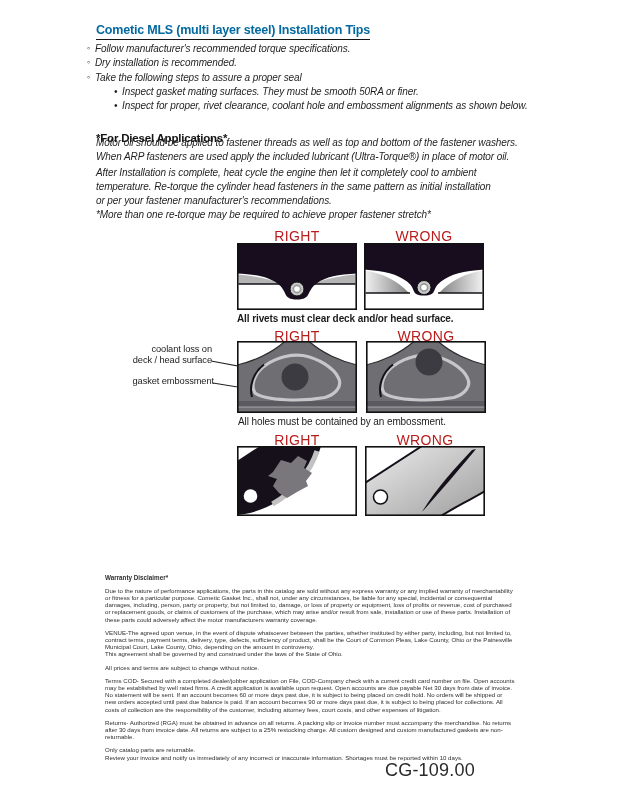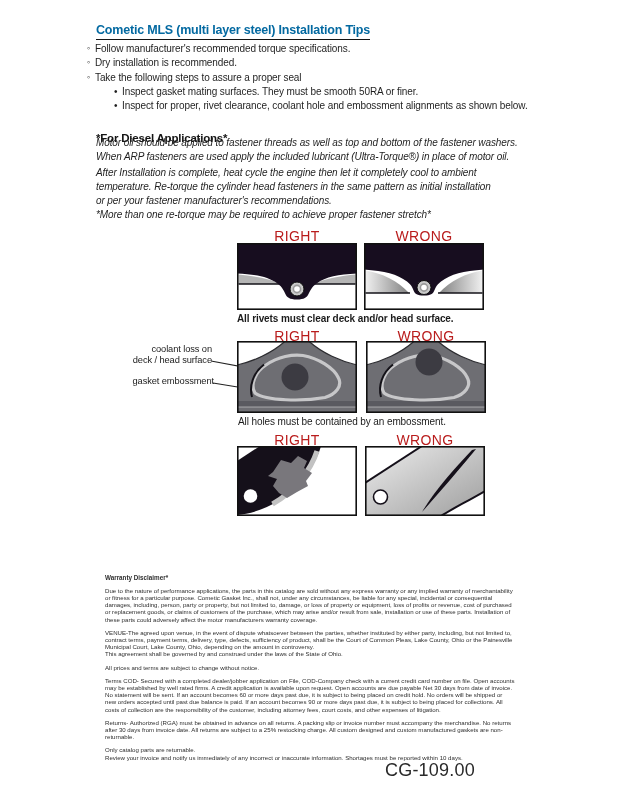--- a/index.html
+++ b/index.html
@@ -27,21 +27,21 @@
 </style>
 </head>
 <body>
 
 <div class="page">
 
   <div class="abs" style="left:96px; top:20px;">
     <span class="title">Cometic MLS (multi layer steel) Installation Tips</span>
   </div>
 
-  <div class="abs bullets" style="left:87px; top:42px; width:470px;">
+  <div class="abs bullets" style="left:87px; top:42px; width:470px;font-style:italic;">
     <div class="bullet-row">
       <span class="marker1">◦</span><span>Follow manufacturer's recommended torque specifications.</span>
     </div>
     <div class="bullet-row">
       <span class="marker1">◦</span><span>Dry installation is recommended.</span>
     </div>
     <div class="bullet-row">
       <span class="marker1">◦</span><span>Take the following steps to assure a proper seal</span>
     </div>
     <div class="bullet-row indent">

